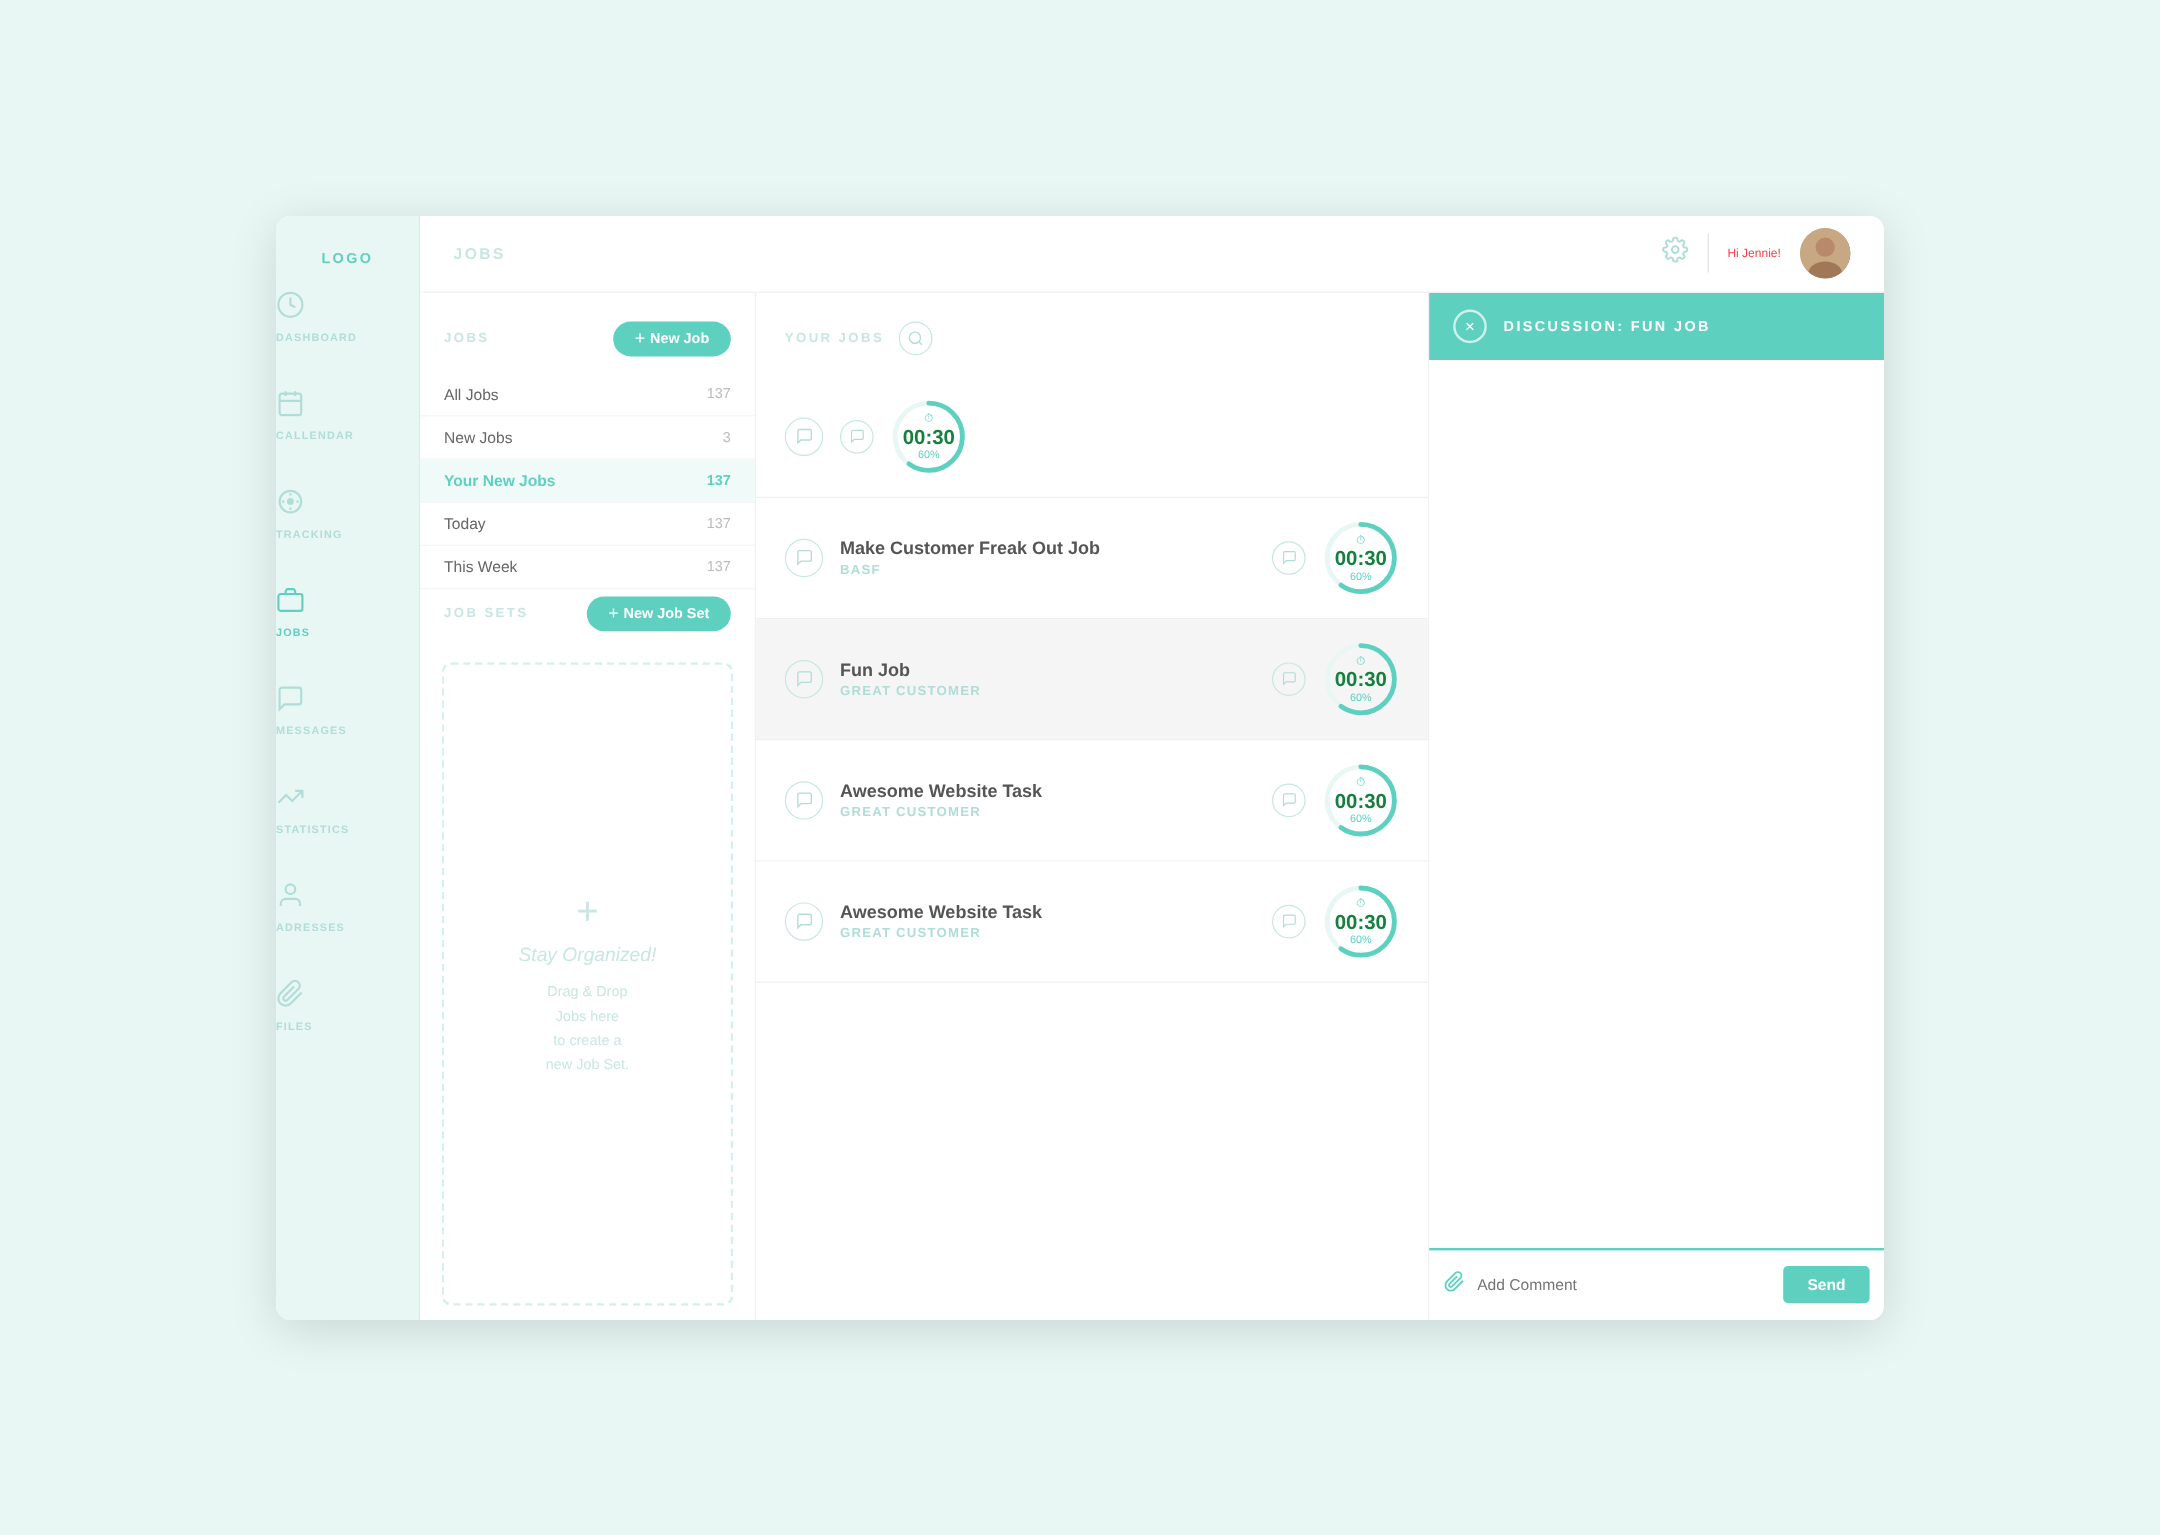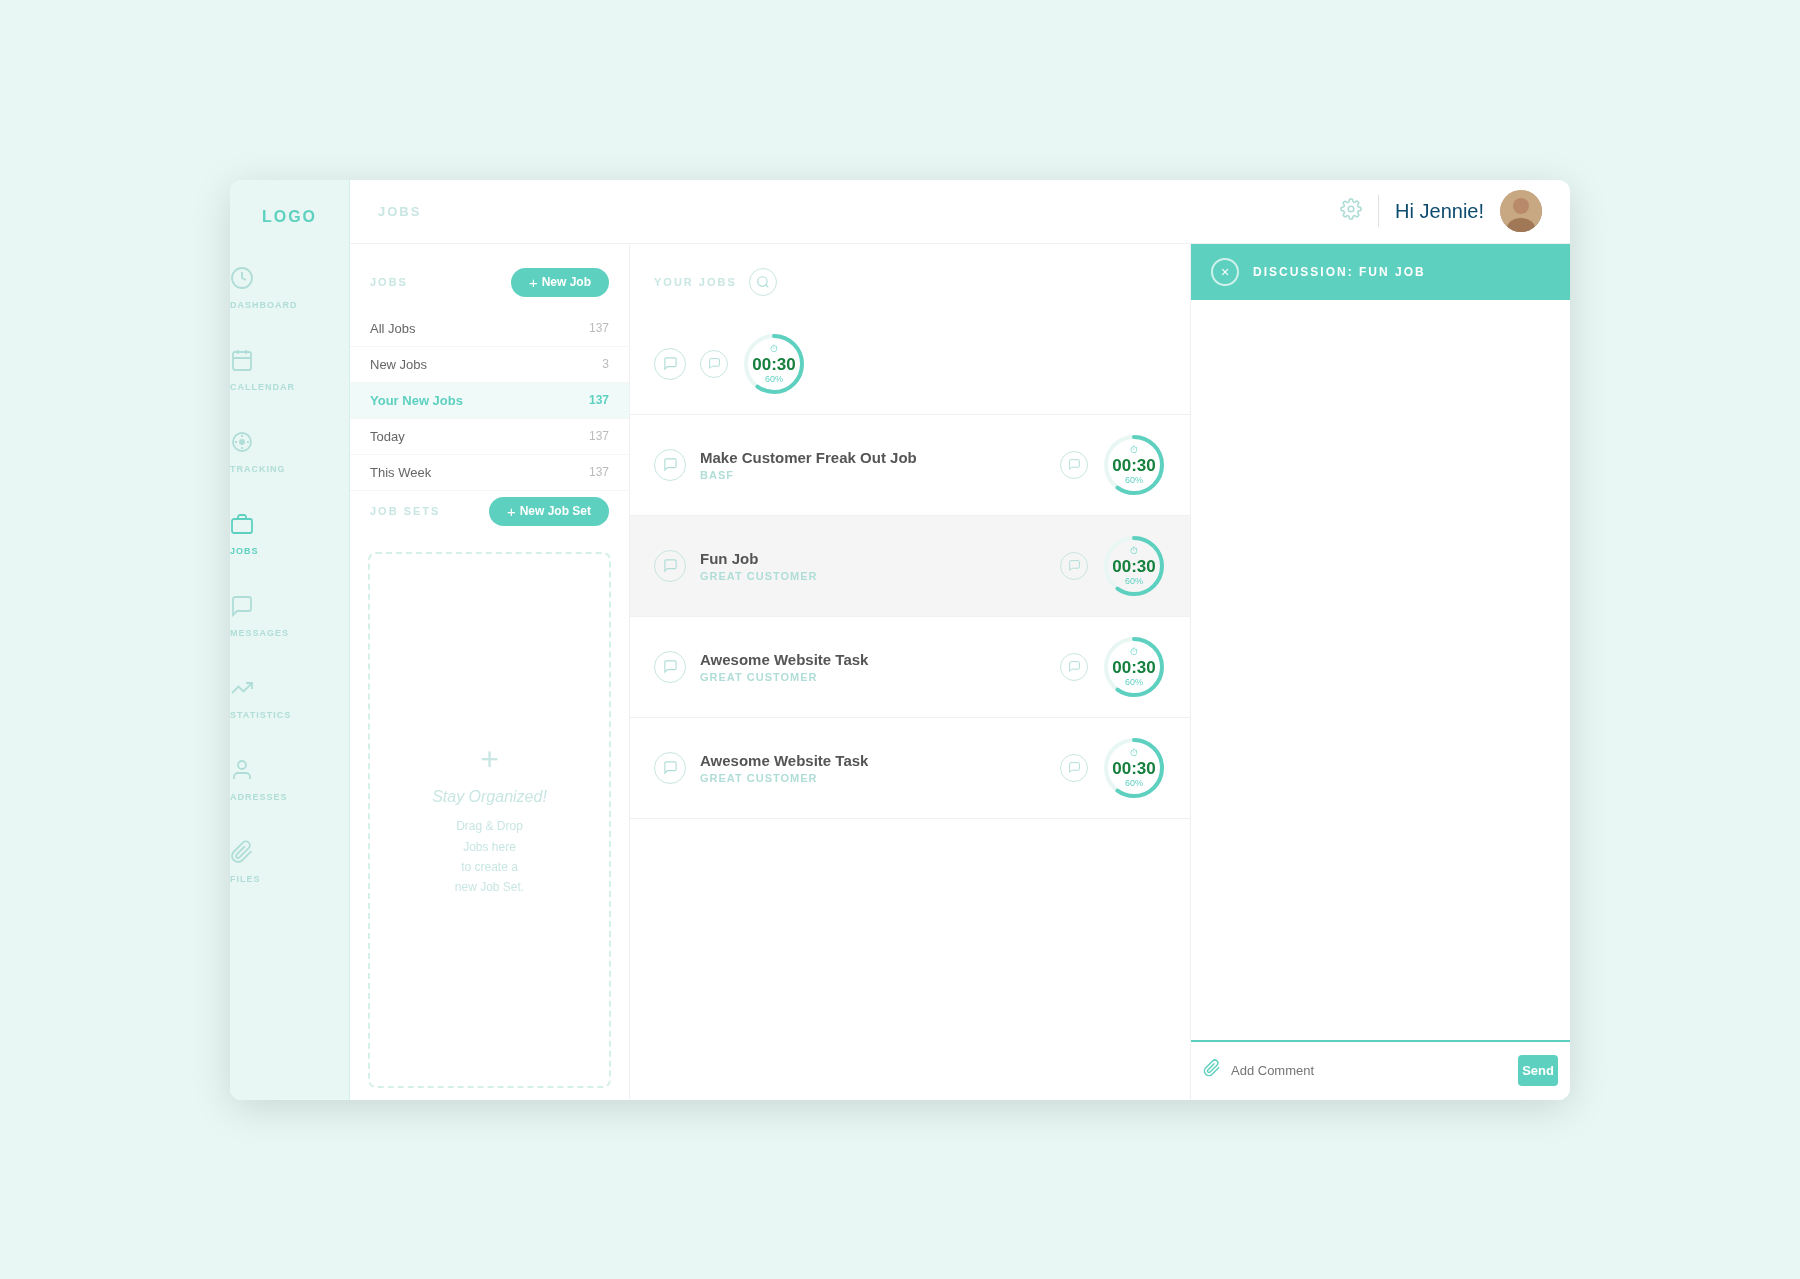--- a/index.html
+++ b/index.html
@@ -27,24 +27,24 @@
       background: #e8f7f4;
       display: flex;
       flex-direction: column;
       align-items: center;
       padding: 28px 0 20px;
       flex-shrink: 0;
       border-right: 1px solid #d4f0ea;
     }
     .logo {
       font-weight: 700;
-      font-size: 16px;
+      font-size: 12px;
       color: #5ed0c0;
       letter-spacing: 2px;
-      margin-bottom: 32px;
+      margin-bottom: 12px;
     }
     .nav-item {
       display: flex;
       flex-direction: column;
       align-items: flex-start;
       margin-bottom: 22px;
       cursor: pointer;
       width: 100%;
       padding: 8px 0;
       color: #b0ddd7;
@@ -93,22 +93,22 @@
       font-size: 20px;
       color: #b0ddd7;
       cursor: pointer;
     }
     .topbar-divider {
       width: 1px;
       height: 32px;
       background: #e0e0e0;
     }
     .topbar-greeting {
-      font-size: 20px;
-      color: #0c4a6e;
+      font-size: 10px;
+      color: #ef4444;
     }
     .avatar {
       width: 42px;
       height: 42px;
       border-radius: 50%;
       background: linear-gradient(135deg, #c8a882 30%, #8b6555 100%);
       overflow: hidden;
       display: flex;
       align-items: center;
       justify-content: center;
@@ -403,21 +403,21 @@
       outline: none;
       font-size: 13px;
       color: #999;
       background: transparent;
     }
     .btn-send {
       background: #5ed0c0;
       color: #fff;
       border: none;
       border-radius: 4px;
-      padding: 8px 4px;
+      padding: 8px 20px;
       font-size: 13px;
       font-weight: 600;
       cursor: pointer;
     }
   </style>
 </head>
 <body>
 
 <div class="app-container">
 

